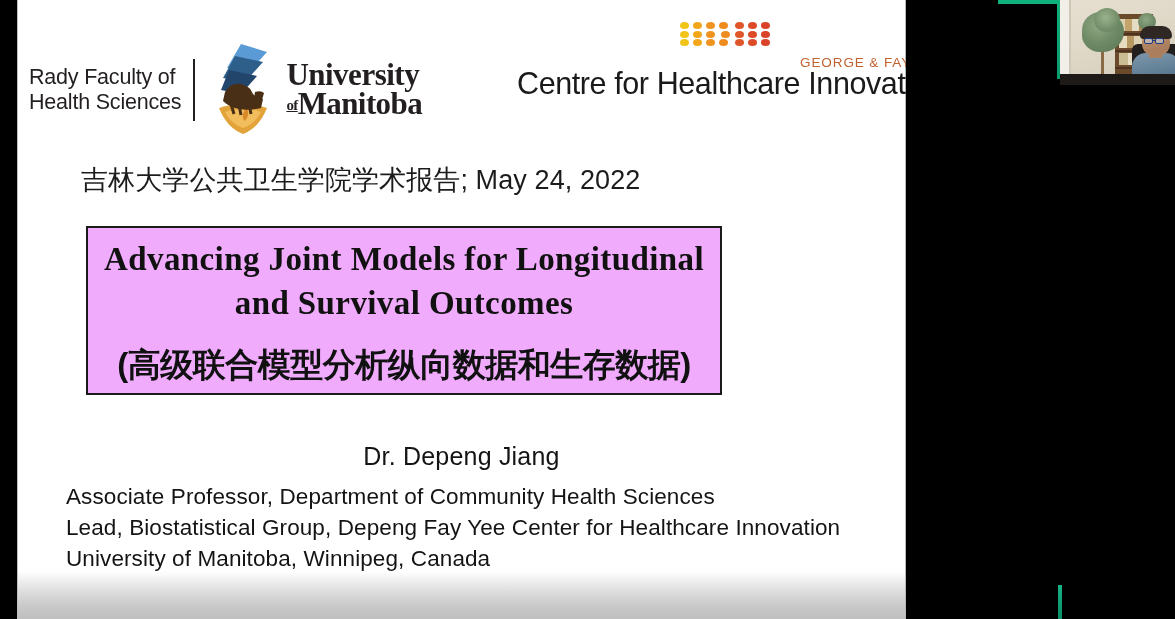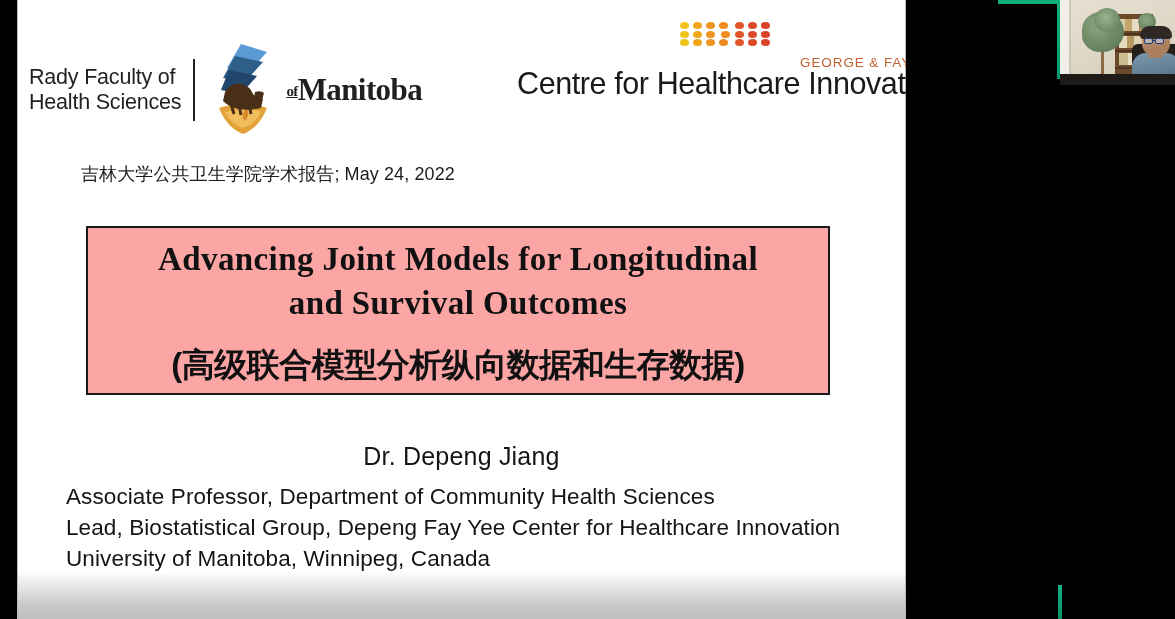--- a/index.html
+++ b/index.html
@@ -51,28 +51,28 @@
   }
   #chi-centre {
     font-family:"Liberation Sans", sans-serif; font-size:30.5px;
     color:#1a1a1a; letter-spacing:-0.4px; line-height:1.02;
     white-space:nowrap; margin-top:-2px;
   }
 
   
   #date-line {
     position:absolute; left:64px; top:162px;
-    font-family:"Liberation Sans", sans-serif; font-size:18px;
+    font-family:"Liberation Sans", sans-serif; font-size:27px;
     color:#1c1c1c; white-space:nowrap; letter-spacing:0.1px;
   }
 
   #title-box {
-    position:absolute; left:69px; top:226px; width:744px;
+    position:absolute; left:69px; top:226px; width:636px;
     border:2.5px solid #1a1a1a; padding:10px 8px 8px;
-    background:#fca5a5; text-align:center;
+    background:#f0abfc; text-align:center;
   }
   #title-en {
     font-family:"Liberation Serif", serif; font-weight:700;
     font-size:33px; line-height:1.33; color:#111;
     letter-spacing:0.4px;
   }
   #title-zh {
     font-family:"Liberation Sans", sans-serif; font-weight:700;
     font-size:33px; line-height:1.25; color:#111; margin-top:18px;
     letter-spacing:-0.5px;
@@ -171,20 +171,21 @@
             <path d="M8 66 Q32 58 56 66 Q48 86 32 92 Q16 86 8 66 Z" fill="#e2a33a"></path>
             <path d="M14 70 Q32 64 50 70 Q44 82 32 86 Q20 82 14 70 Z" fill="#f2bd5c"></path>
             <path d="M30 58 q6 8 2 14 q-1 4 2 7 q5 -6 2 -13 q-2 -5 -6 -8 Z" fill="#d9892a"></path>
             <path d="M14 50 q6 -10 16 -8 q9 2 12 10 q5 5 10 5 l-2 9 q-12 3 -22 1 q-10 -2 -16 -8 Z" fill="#4a2f17"></path>
             <path d="M44 50 q6 -2 9 1 l-2 7 q-5 1 -8 -2 Z" fill="#4a2f17"></path>
             <path d="M20 62 l3 10 M28 63 l2 10 M38 62 l2 10" stroke="#4a2f17" stroke-width="3" fill="none"></path>
           </svg>
         </div>
 
         <div id="uofm-name">
+          <span class="l1">University</span>
           <span class="l2"><span class="of">of</span><span>Manitoba</span></span>
         </div>
       </div>
 
       <div id="chi-logo">
         <div id="chi-dots">
             <div class="dot" style="left: 0px; top: 0px; background: rgb(240, 196, 25);"></div>
             <div class="dot" style="left: 13px; top: 0px; background: rgb(242, 167, 27);"></div>
             <div class="dot" style="left: 26px; top: 0px; background: rgb(239, 148, 32);"></div>
             <div class="dot" style="left: 39px; top: 0px; background: rgb(239, 140, 31);"></div>

